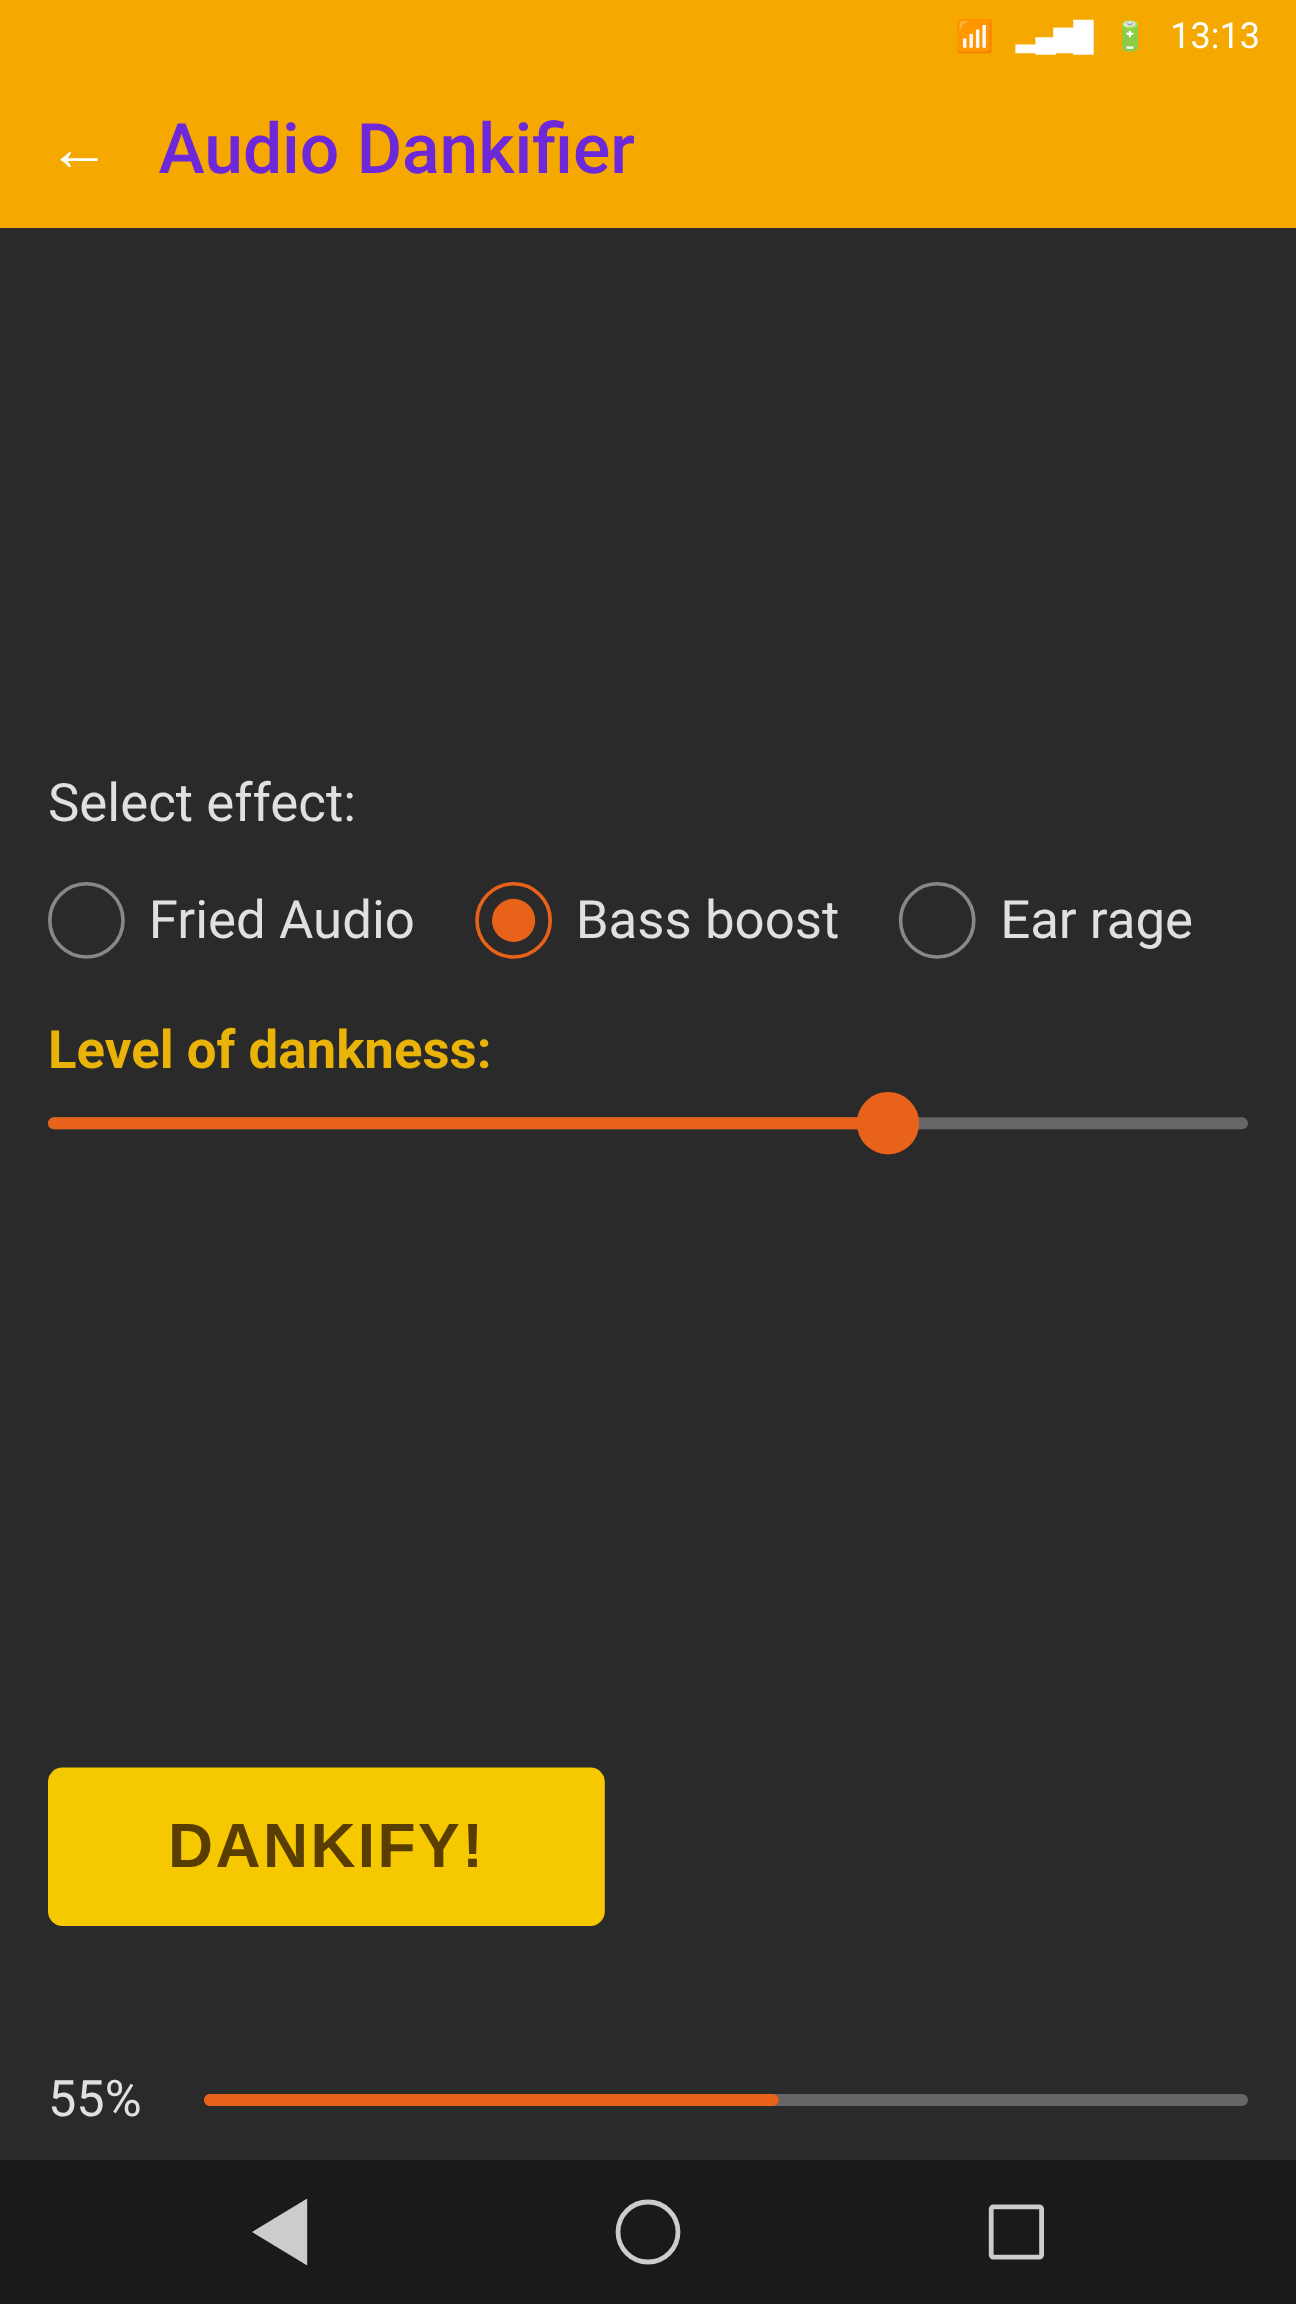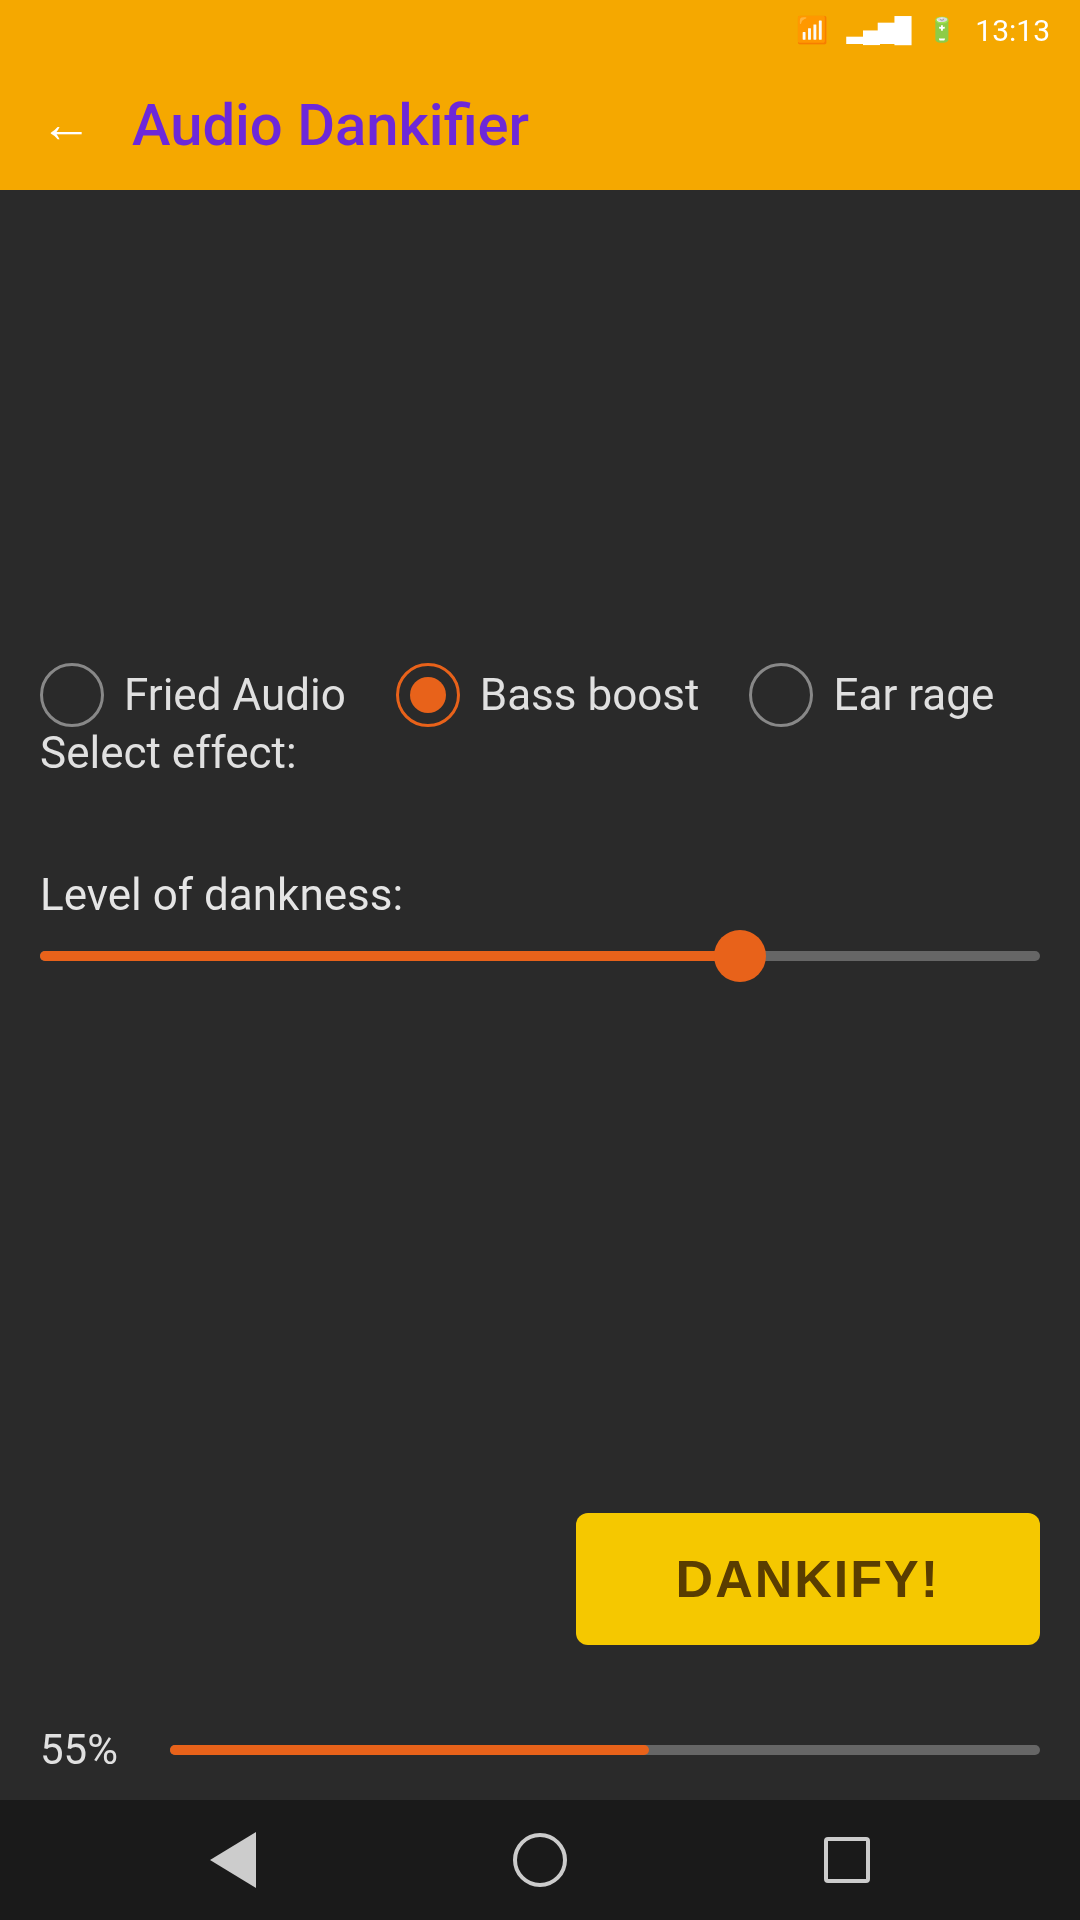--- a/index.html
+++ b/index.html
@@ -126,23 +126,24 @@
       color: #e0e0e0;
       font-size: 44px;
     }
 
     
     #dankness-section {
       margin-bottom: 80px;
     }
 
     #dankness-label {
-      color: #e5e5e5;
+      color: #eab308;
       font-size: 44px;
       margin-bottom: 30px;
+      font-weight: bold;
     }
 
     #slider-track {
       width: 100%;
       height: 10px;
       background: #666;
       border-radius: 5px;
       position: relative;
     }
 
@@ -169,22 +170,22 @@
     }
 
     
     .spacer-middle {
       flex: 1;
     }
 
     
     #dankify-button-container {
       display: flex;
-      justify-content: flex-end;
-      margin-bottom: 80px;
+      justify-content: flex-start;
+      margin-bottom: 120px;
     }
 
     #dankify-button {
       background: #f5c800;
       color: #5a3d00;
       font-size: 52px;
       font-weight: bold;
       padding: 36px 100px;
       border: none;
       border-radius: 12px;
@@ -287,20 +288,22 @@
 <div id="app-bar">
   <span id="back-button">←</span>
   <span id="app-title">Audio Dankifier</span>
 </div>
 
 <div id="main-content">
 
   <div class="spacer-top"></div>
 
   <div id="select-effect-section">
+    <div id="select-effect-label">Select effect:</div>
+
     <div id="radio-group">
 
       <div class="radio-option">
         <div class="radio-circle">
           
         </div>
         <span class="radio-label">Fried Audio</span>
       </div>
 
       <div class="radio-option">
@@ -311,22 +314,20 @@
       </div>
 
       <div class="radio-option">
         <div class="radio-circle">
           
         </div>
         <span class="radio-label">Ear rage</span>
       </div>
 
     </div>
-
-    <div id="select-effect-label">Select effect:</div>
   </div>
 
   <div id="dankness-section">
     <div id="dankness-label">Level of dankness:</div>
     <div id="slider-track">
       <div id="slider-fill" style="width: 70%;"></div>
       <div id="slider-thumb" style="left: 70%;"></div>
     </div>
   </div>
 

